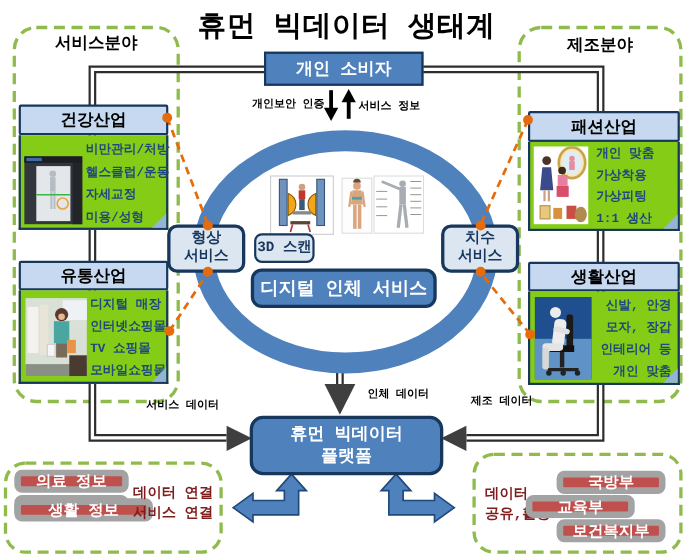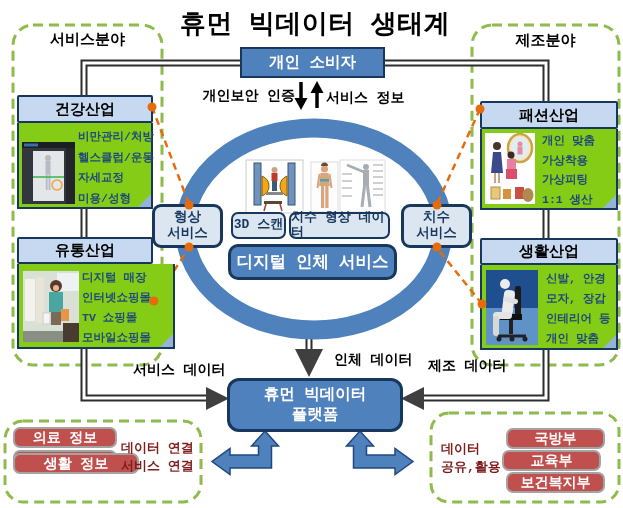--- a/index.html
+++ b/index.html
@@ -20,25 +20,25 @@
   .ind-body{background:#84cc16;border:2px solid #17375d;border-top:none;box-sizing:border-box;}
   .items span{display:block;font-size:11.5px;font-weight:700;color:#1f497d;white-space:nowrap;}
   .dogear{position:absolute;right:0;bottom:0;width:0;height:0;border-style:solid;
           border-width:0 0 13px 13px;border-color:transparent transparent #95b3d7 transparent;}
   
   .blue-box{background:#4f81bd;border:2px solid #17375d;color:#fff;font-weight:700;
             display:flex;flex-direction:column;align-items:center;justify-content:center;
             box-sizing:border-box;text-align:center;}
   .lightblue-box{background:#dce6f1;border:3px solid #17375d;border-radius:9px;color:#17375d;
             font-weight:700;display:flex;flex-direction:column;align-items:center;justify-content:center;
-            box-sizing:border-box;text-align:left;line-height:1.15;}
-  
-  .flow-label{font-size:14px;font-weight:700;color:#000;white-space:nowrap;}
-  
-  .red-box{background:#c0504d;border:2px solid #a3a3a3;border-radius:7px;color:#fff;
+            box-sizing:border-box;text-align:right;line-height:1.15;}
+  
+  .flow-label{font-size:10px;font-weight:700;color:#000;white-space:nowrap;}
+  
+  .red-box{background:#c0504d;border:6px solid #a3a3a3;border-radius:7px;color:#fff;
            font-size:14px;font-weight:700;display:flex;align-items:center;justify-content:center;
            box-sizing:border-box;}
   .caption{font-size:13px;font-weight:700;color:#7f1d1d;line-height:1.35;white-space:nowrap;}
   #title{font-size:26px;font-weight:700;color:#000;text-align:center;letter-spacing:0.5px;}
 </style>
 </head>
 <body>
 
 <div id="canvas">
 
@@ -158,21 +158,21 @@
     <div class="items abs" style="left:59px;top:4px;line-height:20.5px;">
       <span>비만관리/처방</span>
       <span>헬스클럽/운동</span>
       <span>자세교정</span>
       <span>미용/성형</span>
     </div>
     <span class="dogear"></span>
   </div>
 
   <div class="abs z2 ind-header" style="left:17px;top:237px;width:136px;height:27px;">유통산업</div>
-  <div class="abs z2 ind-body" style="left:17px;top:264px;width:158px;height:85px;">
+  <div class="abs z2 ind-body" style="left:17px;top:264px;width:136px;height:85px;">
     <svg class="abs" style="left:4px;top:7px;" width="56" height="71" viewBox="0 0 56 71">
       <rect width="56" height="71" fill="#d9e0d6"></rect>
       <rect x="34" y="2" width="22" height="18" fill="#eef2f4"></rect>
       <rect x="2" y="8" width="10" height="42" fill="#f4f2ec"></rect>
       <rect x="13" y="6" width="8" height="46" fill="#e9e4d8"></rect>
       <rect x="0" y="60" width="56" height="11" fill="#8a8f86"></rect>
       <rect x="40" y="52" width="16" height="19" fill="#4a3b30"></rect>
       <circle cx="33" cy="15" r="6" fill="#5a3a2e"></circle>
       <circle cx="33" cy="17" r="3" fill="#e8b890"></circle>
       <rect x="26" y="21" width="14" height="20" fill="#4aa6a0"></rect>
@@ -229,39 +229,38 @@
       <path d="M12 66 L40 66" stroke="#222222" stroke-width="3"></path>
       <circle cx="13" cy="69" r="2.5" fill="#222222"></circle>
       <circle cx="39" cy="69" r="2.5" fill="#222222"></circle>
       <circle cx="26" cy="69" r="2.5" fill="#222222"></circle>
       <circle cx="19" cy="14" r="5" fill="#ececec"></circle>
       <rect x="17" y="20" width="11" height="25" rx="4" fill="#ececec" transform="rotate(7 22 32)"></rect>
       <rect x="18" y="26" width="15" height="5" rx="2.5" fill="#e0e0e0" transform="rotate(14 18 26)"></rect>
       <rect x="7" y="42" width="19" height="7" rx="3.5" fill="#e4e4e4"></rect>
       <rect x="7" y="46" width="6" height="20" rx="3" fill="#d8d8d8"></rect>
     </svg>
-    <div class="items abs" style="left:64px;top:4px;line-height:20px;">
+    <div class="items abs" style="left:64px;top:4px;line-height:20px;text-align:right;">
       <span>신발, 안경</span>
       <span>모자, 장갑</span>
       <span>인테리어 등</span>
       <span>개인 맞춤</span>
     </div>
     <span class="dogear"></span>
   </div>
 
   <div class="abs z3 lightblue-box" style="left:152px;top:204px;width:71px;height:44px;font-size:13.5px;">
     <span>형상</span>
     <span>서비스</span>
   </div>
   <div class="abs z3 lightblue-box" style="left:401px;top:204px;width:71px;height:44px;font-size:13.5px;">
     <span>치수</span>
     <span>서비스</span>
   </div>
   <div class="abs z2 lightblue-box" style="left:231px;top:212px;width:55px;height:27px;font-size:13px;border-width:2.5px;border-radius:7px;">3D 스캔</div>
-  <div class="abs z2 lightblue-box" style="left:289px;top:212px;width:101px;height:27px;font-size:13px;border-width:2.5px;border-radius:7px;">치수 형상 데이터</div>
   <div class="abs z2 blue-box" style="left:228px;top:244px;width:169px;height:36px;font-size:16.5px;border-width:3px;border-radius:10px;">디지털 인체 서비스</div>
 
   <div class="abs z2 flow-label" style="left:133px;top:361px;">서비스 데이터</div>
   <div class="abs z2 flow-label" style="left:334px;top:351px;">인체 데이터</div>
   <div class="abs z2 flow-label" style="left:428px;top:357px;">제조 데이터</div>
   <div class="abs z2 blue-box" style="left:227px;top:378px;width:176px;height:54px;font-size:15.5px;line-height:1.3;border-width:3px;border-radius:12px;">
     <span>휴먼 빅데이터</span>
     <span>플랫폼</span>
   </div>
 
@@ -271,21 +270,21 @@
   <div class="abs z2 caption" style="left:121px;top:440px;">
     <span style="display:block">데이터 연결</span>
     <span style="display:block">서비스 연결</span>
   </div>
 
   <div class="abs z2 caption" style="left:441px;top:441px;">
     <span style="display:block">데이터</span>
     <span style="display:block">공유,활용</span>
   </div>
   <div class="abs z2 red-box" style="left:506px;top:428px;width:99px;height:21px;">국방부</div>
-  <div class="abs z2 red-box" style="left:502px;top:450px;width:99px;height:21px;">교육부</div>
+  <div class="abs z2 red-box" style="left:478px;top:450px;width:99px;height:21px;">교육부</div>
   <div class="abs z2 red-box" style="left:506px;top:472px;width:99px;height:21px;">보건복지부</div>
 
   <svg id="top-layer" class="layer" width="623" height="508" viewBox="0 0 623 508">
     <g fill="#e66b0b">
       <circle cx="152" cy="107" r="4.5"></circle>
         <circle cx="154" cy="301" r="4.5"></circle>
       <circle cx="480" cy="109" r="4.5"></circle>
         <circle cx="482" cy="304" r="4.5"></circle>
       <circle cx="189" cy="205" r="4.5"></circle>
         <circle cx="189" cy="247" r="4.5"></circle>

